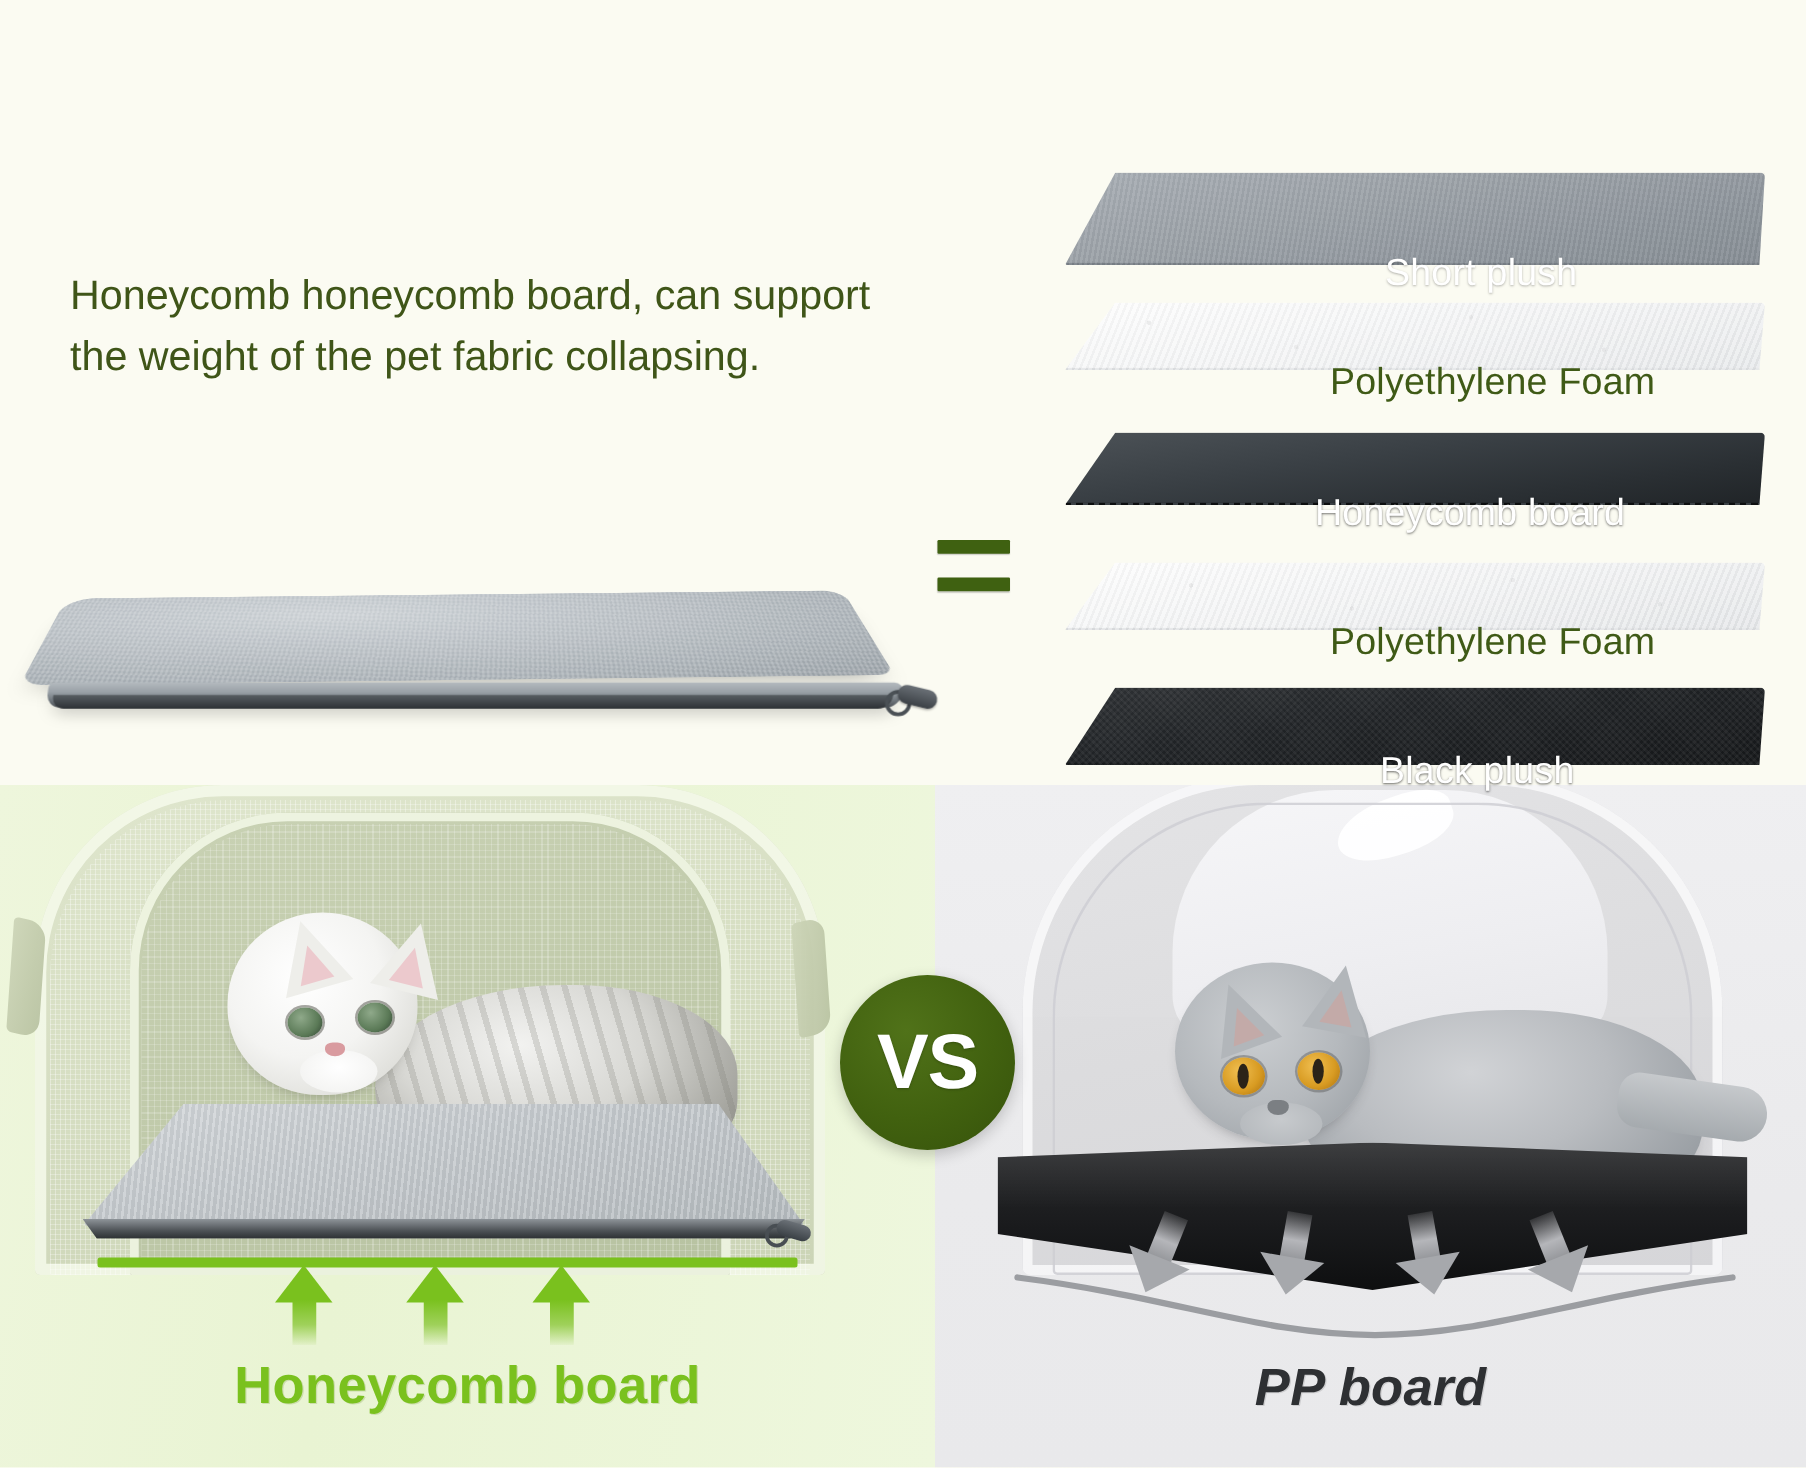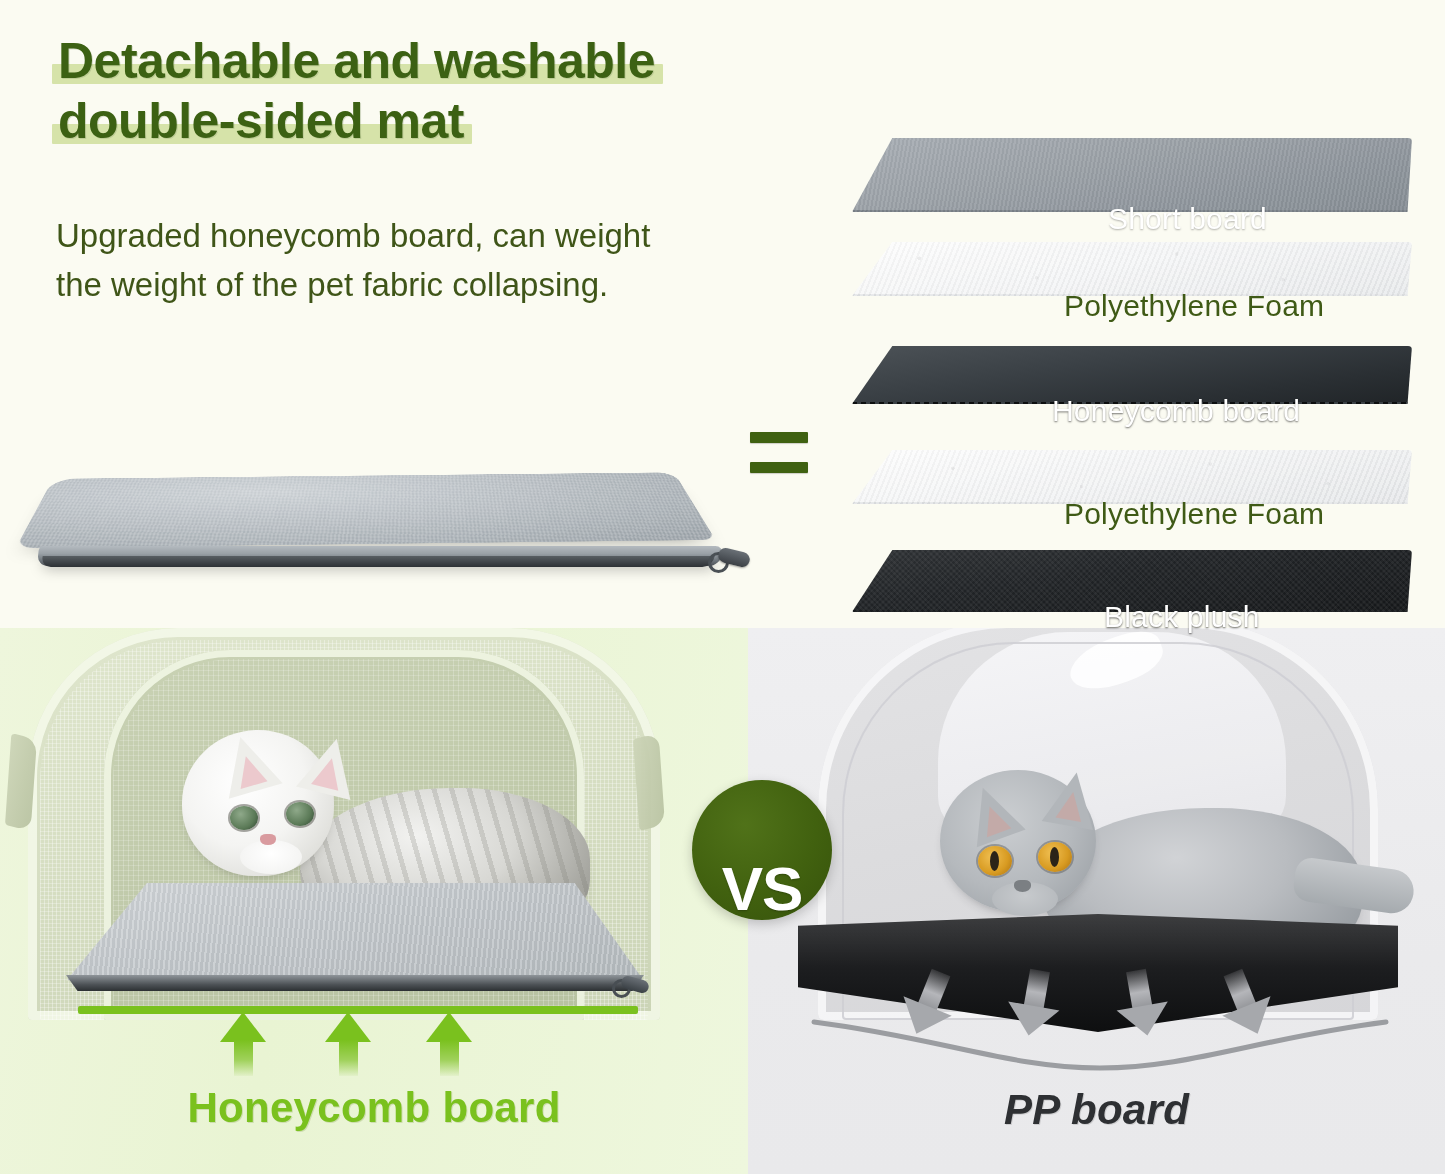--- a/index.html
+++ b/index.html
@@ -493,33 +493,23 @@
     line-height:1;text-shadow:0 1px 2px rgba(0,0,0,.25);
   }
 </style>
 </head>
 <body>
 
 <div class="page">
 
   <div class="top-panel">
 
-    <div class="headline">
-      <span class="hl-line">
-        <span class="hl-band"></span>
-        <span class="hl-text">Detachable and washable</span>
-      </span>
-      <span class="hl-line">
-        <span class="hl-band"></span>
-        <span class="hl-text">double-sided mat</span>
-      </span>
-    </div>
 
     <div class="subhead">
-      <span>Upgraded honeycomb board, can weight</span>
+      <span>Honeycomb honeycomb board, can support</span>
       <span>the weight of the pet fabric collapsing.</span>
     </div>
 
     <div class="mat-photo">
       <div class="mat-slab"></div>
       <div class="mat-edge"></div>
       <div class="mat-dark"></div>
       <div class="mat-zip">
         <div class="ring"></div>
         <div class="pull"></div>
@@ -530,21 +520,21 @@
       <i></i>
       <i></i>
     </div>
 
     <div class="stack">
 
       <div class="layer l1">
         <div class="slab">
           <div class="side"></div>
         </div>
-        <div class="lbl">Short board</div>
+        <div class="lbl">Short plush</div>
       </div>
 
       <div class="layer l2">
         <div class="slab">
           <div class="side"></div>
         </div>
         <div class="lbl">Polyethylene Foam</div>
       </div>
 
       <div class="layer l3">
@@ -682,18 +672,18 @@
         </div>
         <div class="arrow d4">
           <div class="shaft"></div>
             <div class="head"></div>
         </div>
       </div>
 
       <div class="label-right">PP board</div>
     </div>
 
-    <div class="vs" style="top:152px;left:692px;align-items:flex-end;">
+    <div class="vs" style="top:152px;left:672px;">
       <span>VS</span>
     </div>
 
   </div>
 </div>
 
 </body></html>

